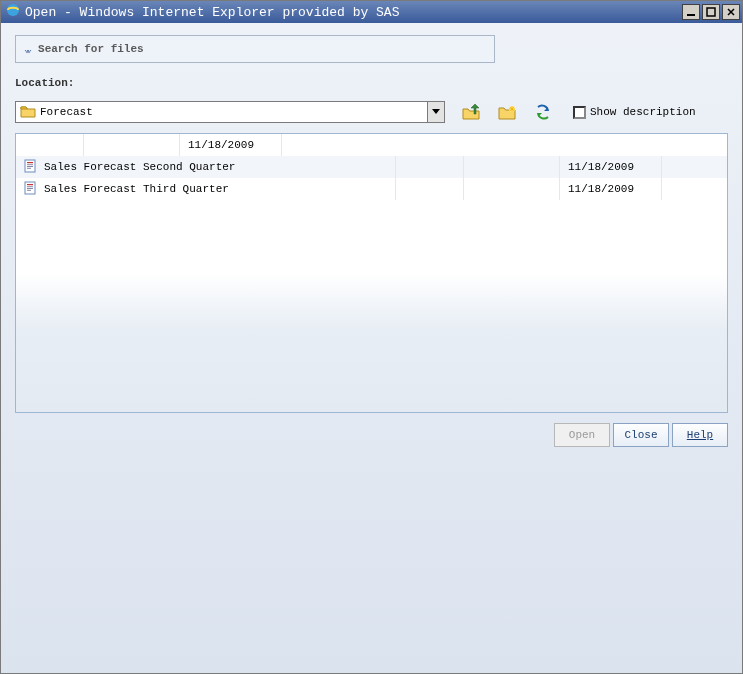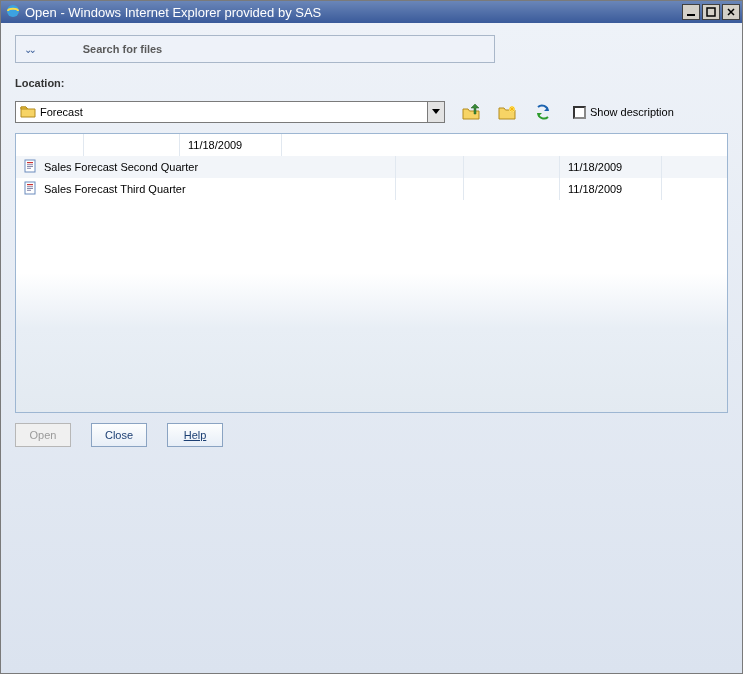--- a/index.html
+++ b/index.html
@@ -12,20 +12,21 @@
     height: 674px;
     overflow: hidden;
   }
   .window {
     width: 743px;
     height: 674px;
     border: 1px solid #7a7a7a;
     background: #f9a8d4;
     display: flex;
     flex-direction: column;
+    font-family: Liberation Mono, monospace;
   }
   .titlebar {
     height: 22px;
     background: linear-gradient(#6a86b8, #3a5a9a);
     display: flex;
     align-items: center;
     padding: 0 2px 0 4px;
     color: #fff;
     font-size: 13px;
   }
@@ -51,21 +52,21 @@
     height: 28px;
     border: 1px solid #a9b7c9;
     background: #eef2f9;
     display: flex;
     align-items: center;
     padding: 0 8px;
     margin-bottom: 14px;
     width: 480px;
   }
   .chevrons { color: #3b5f9a; font-size: 10px; margin-right: 10px; letter-spacing: -4px;}
-  .search-bar span.label { color: #5a5a5a; font-weight: bold; margin-left: 40px; }
+  .search-bar span.label { color: #5a5a5a; font-weight: bold; }
   .loc-label { font-weight: bold; color: #333; margin-bottom: 12px; display:block;}
   .loc-row { display: flex; align-items: center; gap: 16px; margin-bottom: 10px;}
   .loc-select {
     width: 430px; height: 22px;
     border: 1px solid #7a7a7a;
     background: #fff;
     display: flex; align-items: center;
     position: relative;
     cursor: pointer;
   }
@@ -116,21 +117,21 @@
   .grid-row .cell { padding: 0 8px; display:flex; align-items:center; height:100%; border-right:1px solid transparent;}
   .grid-row .cell.col-name { gap:6px; }
   
   .grid-row .cell.col-actions,
   .grid-row .cell.col-author,
   .grid-row .cell.col-date { border-right:1px solid #e1e8f0;}
   .grid-row .cell.col-name { border-right:1px solid #e1e8f0;}
   .report-icon { flex-shrink:0;}
   .grid-rest { flex:1; background:linear-gradient(#ffffff,#e8eef5 40%, #e3eaf1);}
   .bottom-bar {
-    display:flex; gap:20px;
+    display:flex; justify-content:flex-end; gap:3px;
     padding: 10px 0 0 0;
   }
   .btn {
     min-width:56px; height:24px;
     border:1px solid #8aa3c2;
     background: linear-gradient(#fdfefe,#e7eef7);
     display:flex; align-items:center; justify-content:center;
     padding: 0 10px;
     color:#1c3f73;
     cursor:pointer;

